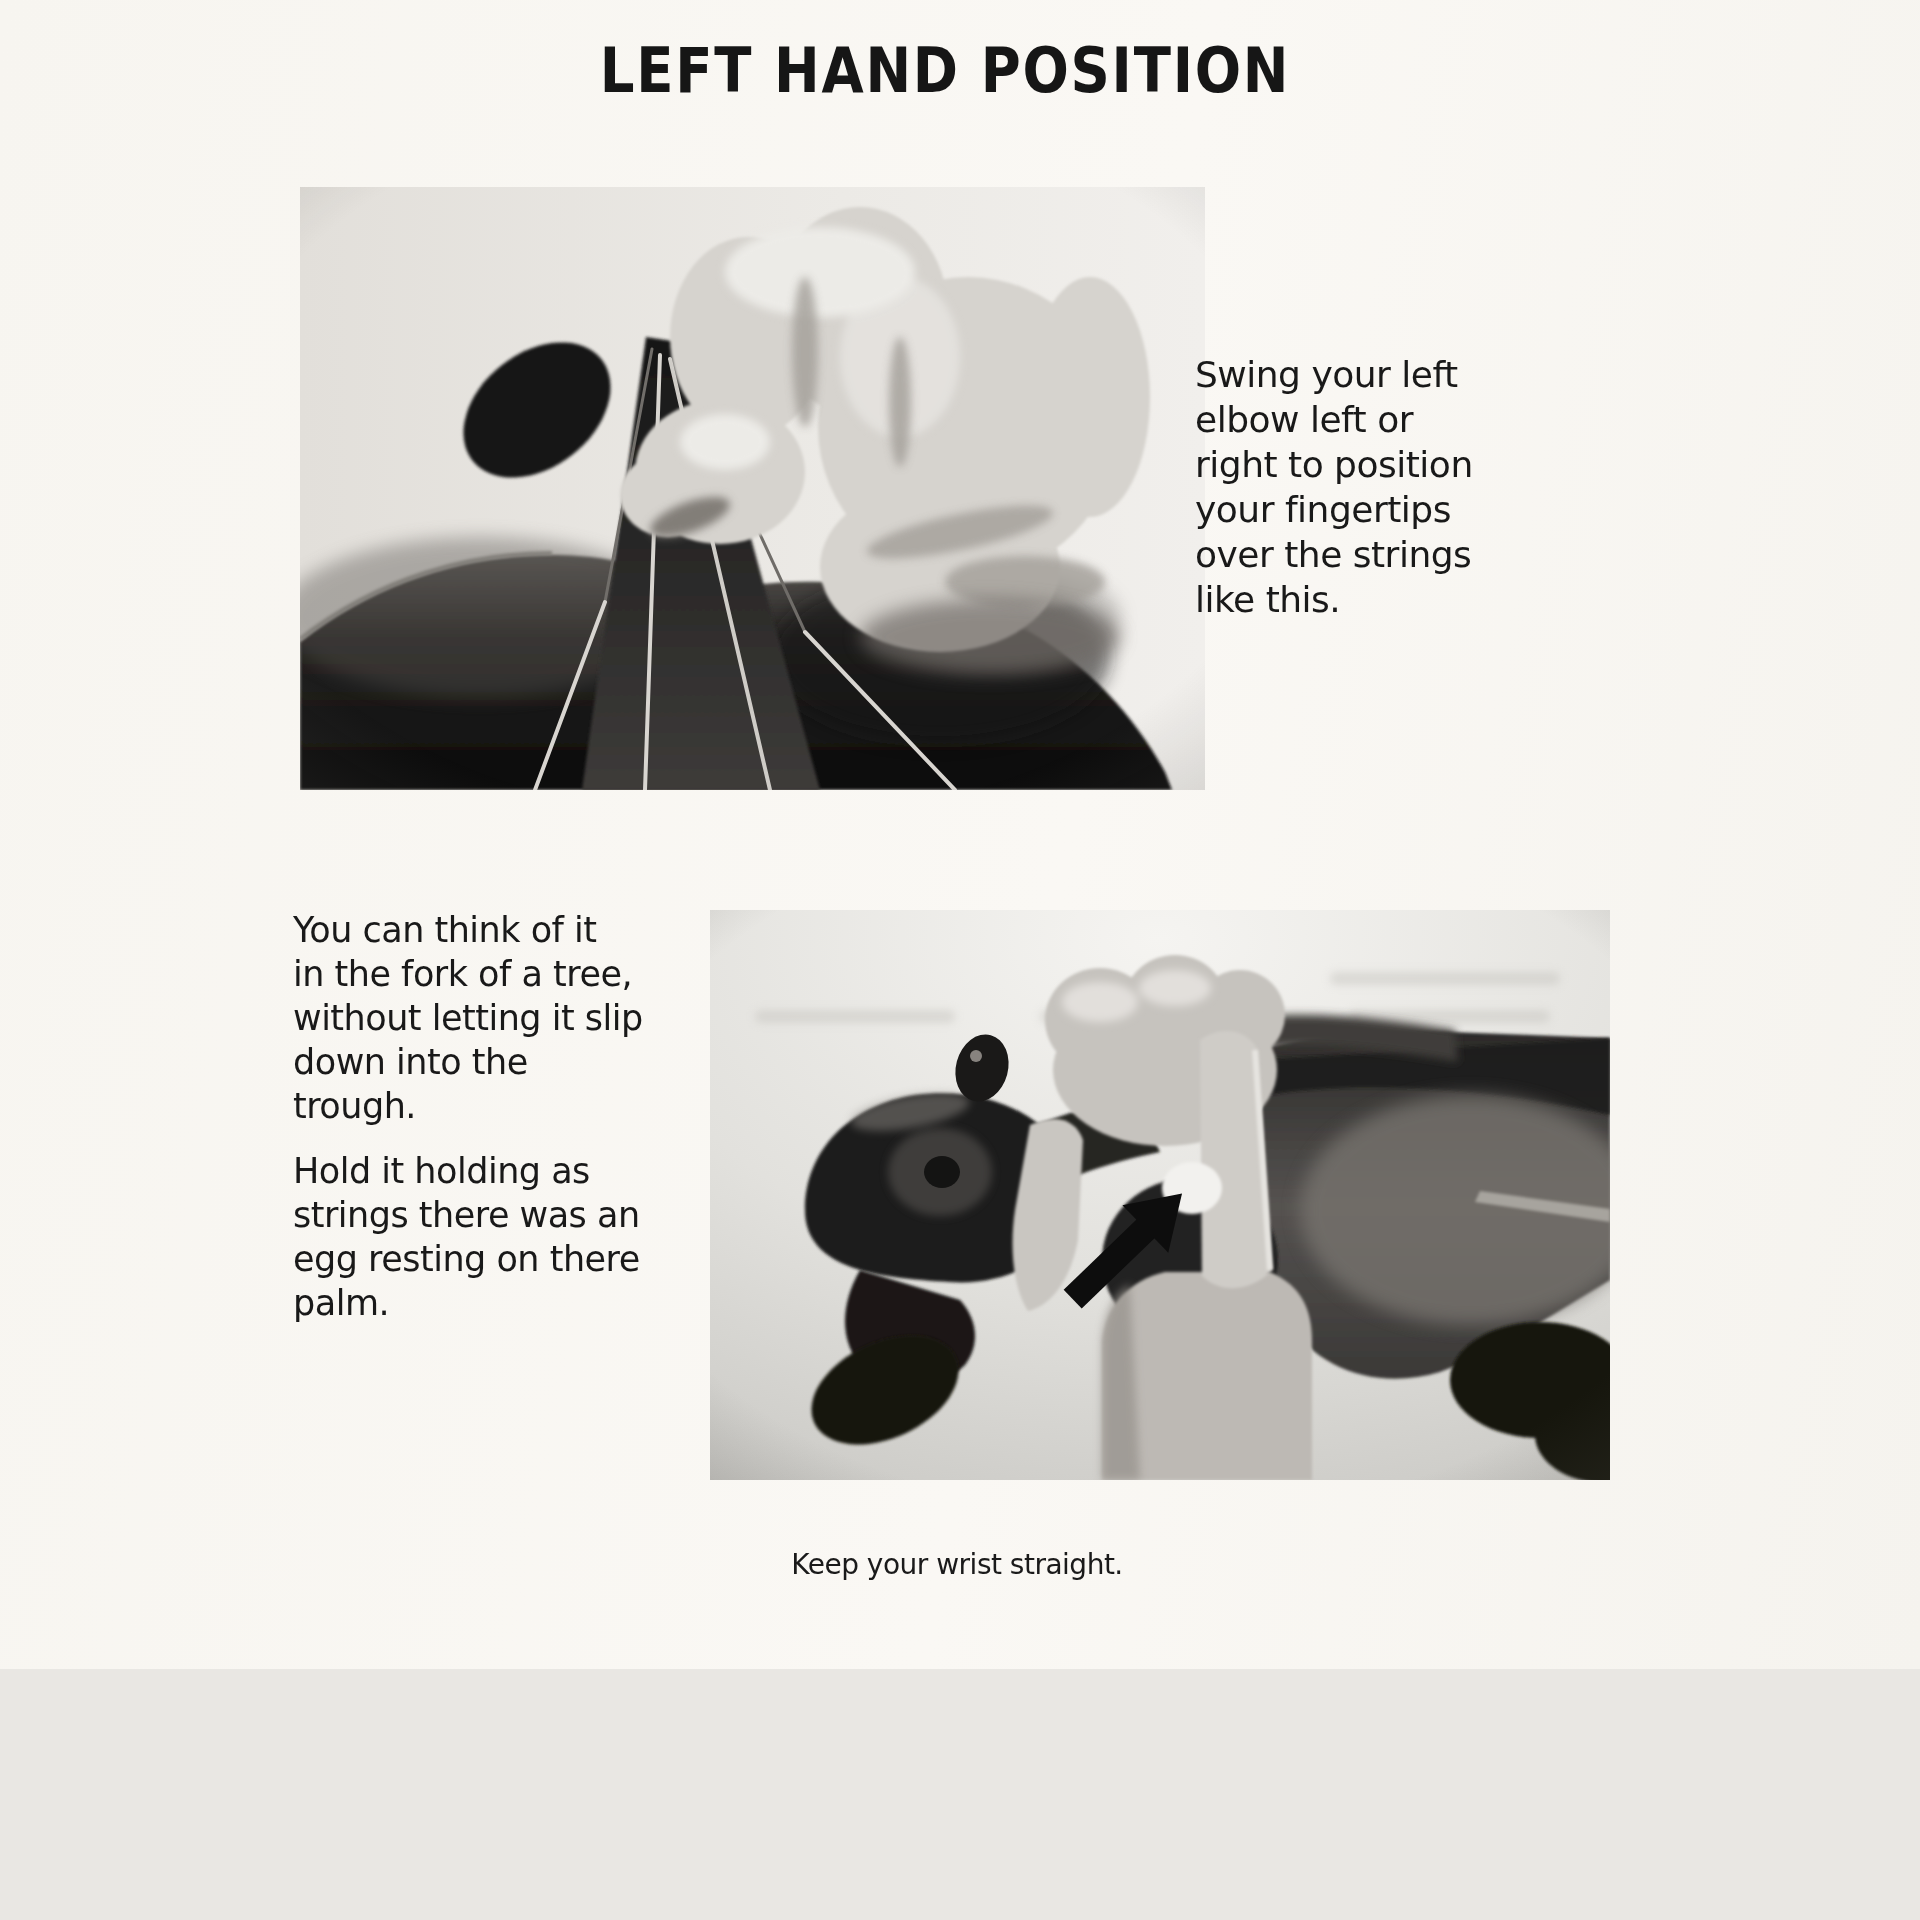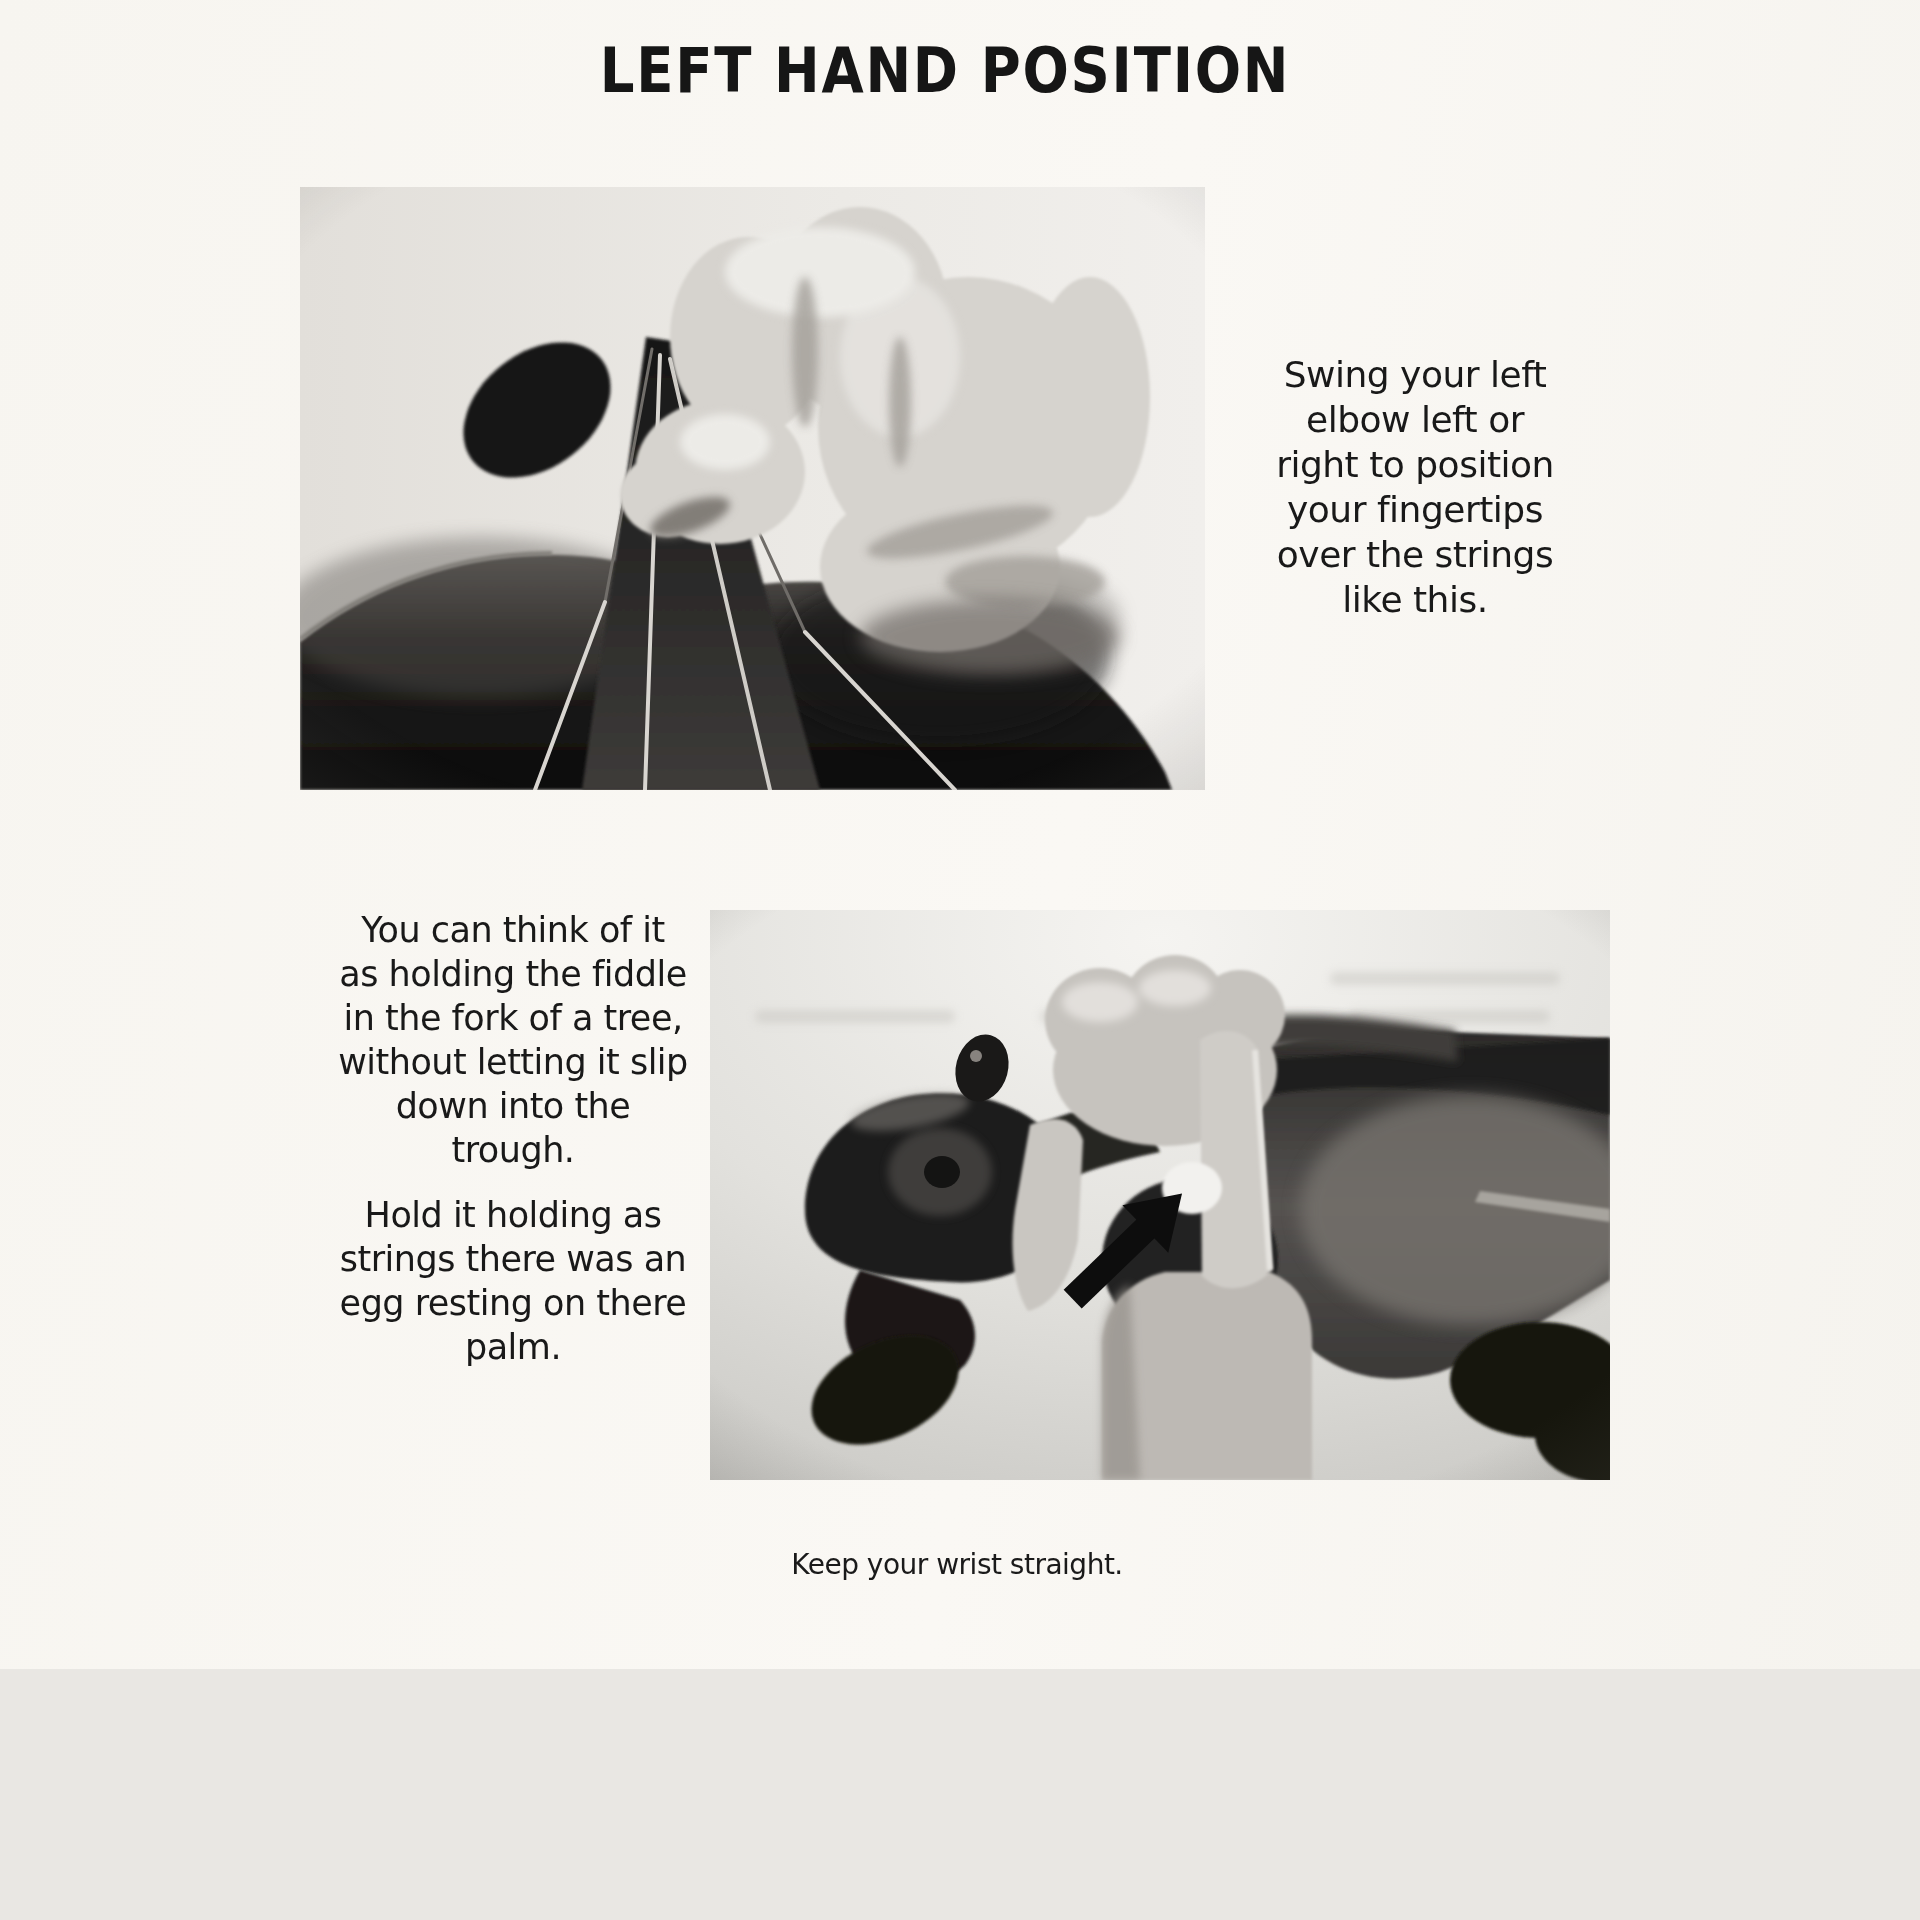--- a/index.html
+++ b/index.html
@@ -10,21 +10,21 @@
   }
   .title {
     position:absolute; top:34px; left:945px;
     transform:translateX(-50%) scaleX(.88); transform-origin:center;
     white-space:nowrap; font-size:62px; font-weight:bold; letter-spacing:2px; color:#161616;
   }
   .photo { position:absolute; }
   .photo svg { display:block; width:100%; height:100%; }
   .photo1 { left:300px; top:187px; width:905px; height:603px; }
   .photo2 { left:710px; top:910px; width:900px; height:570px; }
-  .note { position:absolute; text-align:center; color:#191919; letter-spacing:-0.5px; }
+  .note { position:absolute; color:#191919; letter-spacing:-0.5px; }
   .note .ln { display:block; }
   .note-right { top:352px; left:1415px; transform:translateX(-50%); width:440px; font-size:36px; line-height:45px; }
   .note-left { top:908px; left:513px; transform:translateX(-50%); width:440px; font-size:35px; line-height:44px; }
   .note-left p { margin:0 0 21px 0; }
   .note-left p:last-child { margin-bottom:0; }
   .caption { position:absolute; top:1548px; left:957px; transform:translateX(-50%);
              font-size:28px; letter-spacing:-0.5px; color:#1a1a1a; white-space:nowrap; }
   .pagenum { position:absolute; top:1840px; left:958px; transform:translateX(-50%);
              font-size:37px; color:#222; }
 </style>
@@ -127,21 +127,20 @@
     <span class="ln">elbow left or</span>
     <span class="ln">right to position</span>
     <span class="ln">your fingertips</span>
     <span class="ln">over the strings</span>
     <span class="ln">like this.</span>
   </div>
 
   <div class="note note-left">
     <p>
       <span class="ln">You can think of it</span>
-      <span class="ln">as holding the fiddle</span>
       <span class="ln">in the fork of a tree,</span>
       <span class="ln">without letting it slip</span>
       <span class="ln">down into the</span>
       <span class="ln">trough.</span>
     </p>
     <p>
       <span class="ln">Hold it holding as</span>
       <span class="ln">strings there was an</span>
       <span class="ln">egg resting on there</span>
       <span class="ln">palm.</span>

